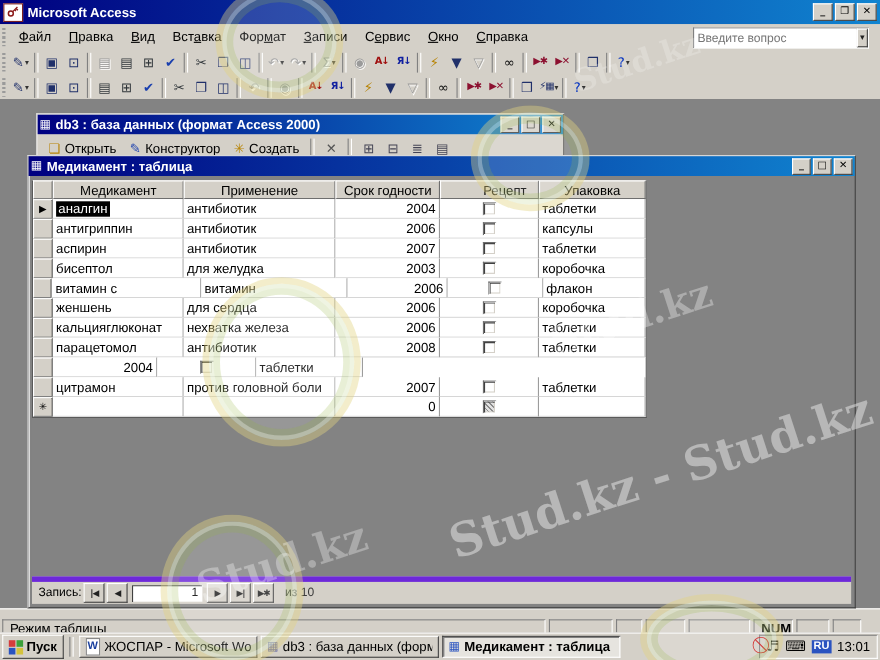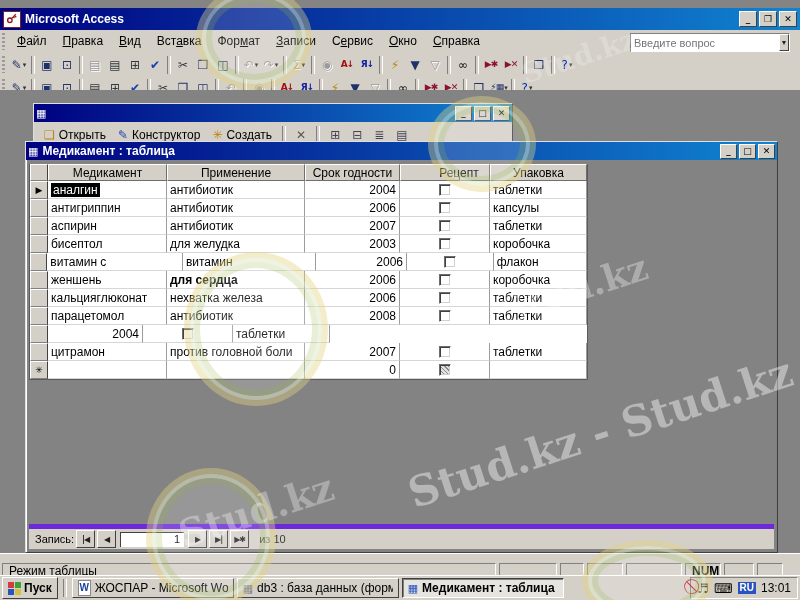--- a/index.html
+++ b/index.html
@@ -6,21 +6,21 @@
   body{font-family:"Liberation Sans","DejaVu Sans",sans-serif;background:#000;}
   #screen{position:relative;width:800px;height:600px;background:#848484;overflow:hidden;}
 
   
   .raised{border:1px solid;border-color:#ffffff #404040 #404040 #ffffff;background:#d4d0c8;}
   .raised2{border:1px solid;border-color:#dfdfdf #404040 #404040 #dfdfdf;box-shadow:inset 1px 1px 0 #fff,inset -1px -1px 0 #808080;background:#d4d0c8;}
   .sunken{border:1px solid;border-color:#808080 #ffffff #ffffff #808080;box-shadow:inset 1px 1px 0 #404040;background:#fff;}
   .panelin{border:1px solid;border-color:#808080 #ffffff #ffffff #808080;}
 
   
-  #chrome{position:absolute;left:0;top:8px;width:800px;height:108px;background:#d4d0c8;}
+  #chrome{position:absolute;left:0;top:0;width:800px;height:108px;background:#d4d0c8;}
   #titlebar{position:absolute;left:0;top:0;width:800px;height:22px;background:linear-gradient(to right,#000080,#1084d0);display:flex;align-items:center;color:#fff;font-weight:bold;font-size:12px;}
   #titlebar .appicon{width:16px;height:15px;margin:0 4px 0 3px;background:#fff;border:1px solid #7a2020;display:flex;align-items:center;justify-content:center;}
   .winbtns{position:absolute;right:3px;top:3px;display:flex;gap:2px;}
   .wbtn{width:16px;height:14px;font-size:9px;font-weight:bold;color:#000;display:flex;align-items:center;justify-content:center;line-height:1;font-family:"DejaVu Sans",sans-serif;}
   .wbtn.sm{width:15px;height:13px;}
 
   #menubar{position:absolute;left:0;top:22px;width:800px;height:23px;display:flex;align-items:center;background:#d4d0c8;}
   .grip{width:3px;height:17px;margin:0 4px 0 2px;background-image:repeating-linear-gradient(180deg,#9a9a9a 0 2px,transparent 2px 4px);}
   .mi{padding:2px 8px 3px 8px;font-size:12px;color:#000;}
   .mi u{text-decoration:underline;}
@@ -312,20 +312,21 @@
           </div>
         </span>
     </div>
   </div>
 
   <div id="mdi">
 
     <div id="db3win" class="raised2">
       <div class="childtitle">
         <span class="cicon">▦</span>
+        <span>db3 : база данных (формат Access 2000)</span>
         <div class="cbtns">
           <div class="wbtn sm raised">_</div>
           <div class="wbtn sm raised">□</div>
           <div class="wbtn sm raised">✕</div>
         </div>
       </div>
       <div id="db3toolbar">
           <div class="dbtn">
             <span class="tg" style="color: rgb(184, 134, 11);">❏</span>
             <span>Открыть</span>
@@ -426,21 +427,21 @@
               <div class="dcell" style="width: 138px;">витамин</div>
               <div class="dcell num" style="width: 95px;">2006</div>
               <div class="dcell ctr" style="width: 90px;">
                 <span class="cb"></span>
               </div>
               <div class="dcell" style="width: 97px;">флакон</div>
             </div>
             <div class="grow">
               <div class="selcell" style="width: 18px; height: 18px;"></div>
               <div class="dcell" style="width: 119px;">женшень</div>
-              <div class="dcell" style="width: 138px; font-weight: bold;">для сердца</div>
+              <div class="dcell" style="width: 138px;">для сердца</div>
               <div class="dcell num" style="width: 95px;">2006</div>
               <div class="dcell ctr" style="width: 90px;">
                 <span class="cb"></span>
               </div>
               <div class="dcell" style="width: 97px;">коробочка</div>
             </div>
             <div class="grow">
               <div class="selcell" style="width: 18px; height: 18px;"></div>
               <div class="dcell" style="width: 119px;">кальцияглюконат</div>
               <div class="dcell" style="width: 138px;">нехватка железа</div>

